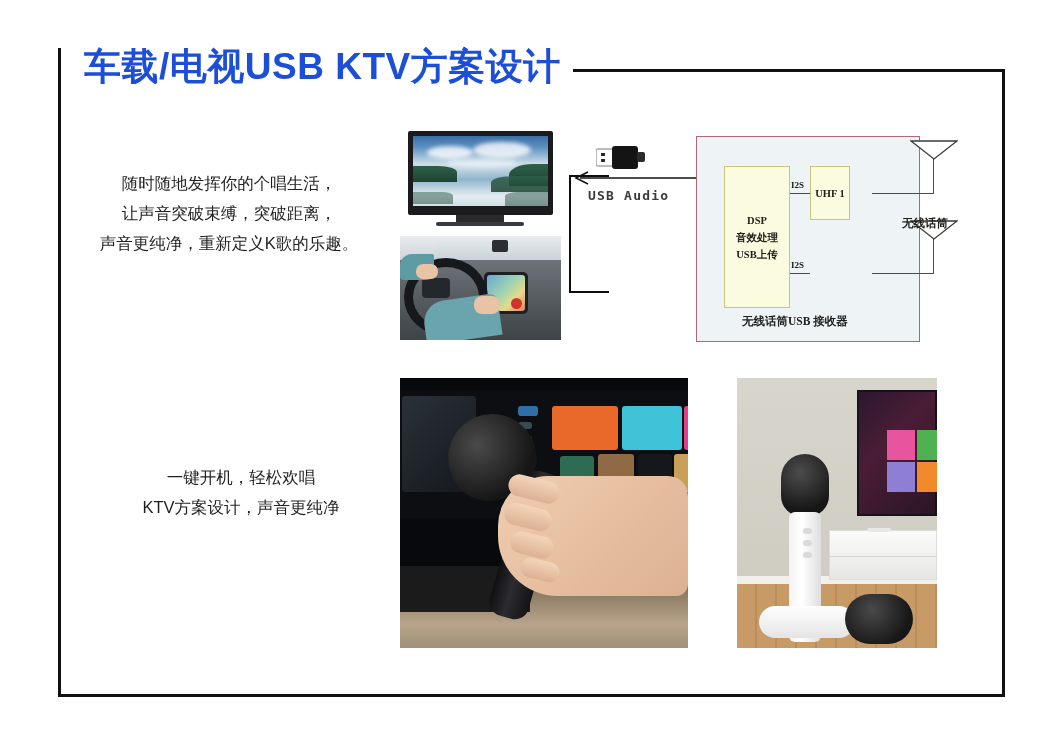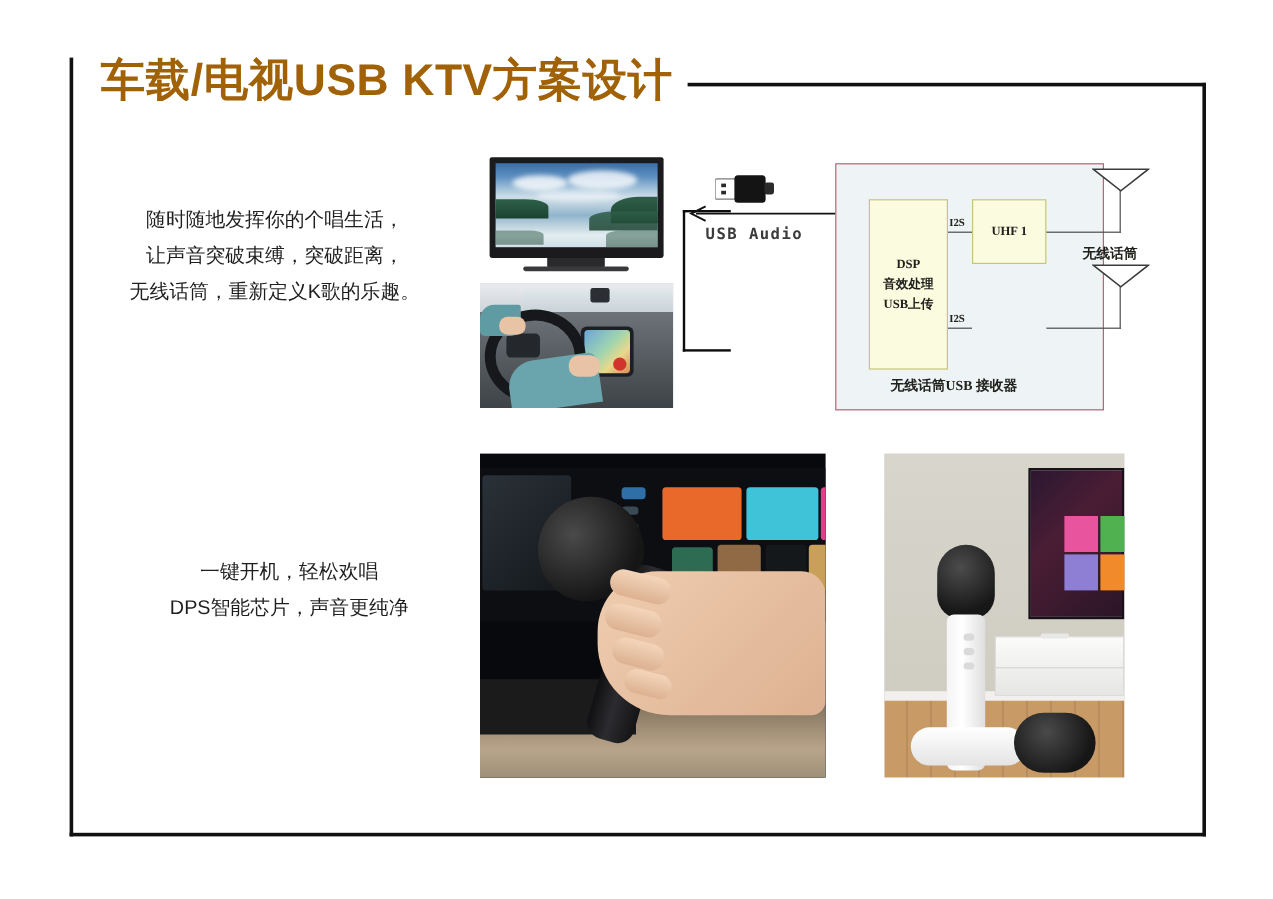--- a/index.html
+++ b/index.html
@@ -51,21 +51,21 @@
     background: #111111;
   }
 
   
   .title {
     position: absolute;
     left: 84px;
     top: 42px;
     font-size: 37px;
     font-weight: bold;
-    color: #a16207;
+    color: #1d4ed8;
     letter-spacing: 0.5px;
     white-space: nowrap;
     font-family: "Liberation Sans", "DejaVu Sans", sans-serif;
   }
 
   
   .body-text {
     position: absolute;
     text-align: center;
     font-size: 16.5px;
@@ -312,21 +312,21 @@
     flex-direction: column;
     align-items: center;
     justify-content: center;
     font-family: "Liberation Serif", "DejaVu Serif", serif;
     font-weight: bold;
     font-size: 10.5px;
     color: #20201c;
     line-height: 17px;
   }
   .dgm-dsp  { left: 154px; top: 44px;  width: 66px; height: 142px; }
-  .dgm-uhf1 { left: 240px; top: 44px;  width: 62px; height: 54px; }
+  .dgm-uhf1 { left: 240px; top: 44px;  width: 40px; height: 54px; }
   .dgm-uhf2 { left: 240px; top: 124px; width: 62px; height: 54px; }
 
   .dgm-line { position: absolute; background: #4c4c4c; }
   .dgm-label {
     position: absolute;
     font-family: "Liberation Serif", "DejaVu Serif", serif;
     font-weight: bold;
     font-size: 9px;
     color: #23231f;
     white-space: nowrap;
@@ -365,26 +365,26 @@
 <div class="slide-frame">
   <div class="frame-left"></div>
   <div class="frame-bottom"></div>
   <div class="frame-right"></div>
   <div class="frame-top-rule"></div>
 </div>
 
 <div class="body-text text-top">
   <div>随时随地发挥你的个唱生活，</div>
   <div>让声音突破束缚，突破距离，</div>
-  <div>无线话筒，重新定义K歌的乐趣。</div>
+  <div>声音更纯净，重新定义K歌的乐趣。</div>
 </div>
 
 <div class="body-text text-bottom">
   <div>一键开机，轻松欢唱</div>
-  <div>DPS智能芯片，声音更纯净</div>
+  <div>KTV方案设计，声音更纯净</div>
 </div>
 
 <div class="photo photo-tv">
   <div class="tv-body">
     <div class="tv-screen">
       <div class="tv-cloud" style="left:14px;top:10px;width:46px;height:13px;"></div>
       <div class="tv-cloud" style="left:60px;top:6px;width:58px;height:16px;"></div>
       <div class="tv-cloud" style="left:34px;top:22px;width:70px;height:10px;opacity:.6;"></div>
       <div class="tv-hill" style="left:-4px;top:30px;width:48px;height:16px;border-radius:0 40% 0 0;"></div>
       <div class="tv-hill" style="left:96px;top:28px;width:48px;height:22px;border-radius:50% 0 0 0;"></div>
@@ -460,21 +460,21 @@
   <svg class="dgm-antenna" style="left:340px;top:18px;" width="48" height="20" viewBox="0 0 48 20">
     <polygon points="1,1 47,1 24,19" fill="#ffffff" stroke="#3c3c3c" stroke-width="1.3"></polygon>
   </svg>
 
   <div class="dgm-line" style="left:302px;top:151px;width:62px;height:1.4px;"></div>
   <div class="dgm-line" style="left:363px;top:116px;width:1.4px;height:36px;"></div>
   <svg class="dgm-antenna" style="left:340px;top:98px;" width="48" height="20" viewBox="0 0 48 20">
     <polygon points="1,1 47,1 24,19" fill="#ffffff" stroke="#3c3c3c" stroke-width="1.3"></polygon>
   </svg>
 
-  <div class="dgm-label-cn" style="left:332px;top:82px;text-align:right;">无线话筒</div>
+  <div class="dgm-label-cn" style="left:332px;top:94px;text-align:right;">无线话筒</div>
 
   <div class="dgm-label-cn" style="left:172px;top:192px;">无线话筒USB 接收器</div>
 </div>
 
 <div class="photo photo-mic-car">
   <div class="mc-screen"></div>
   <div class="mc-left-panel"></div>
   <div class="mc-tile" style="left:118px;top:28px;width:20px;height:10px;background:#2f6fa8;"></div>
   <div class="mc-tile" style="left:118px;top:44px;width:14px;height:7px;background:#3a4a55;"></div>
   <div class="mc-tile" style="left:118px;top:58px;width:14px;height:7px;background:#3a4a55;"></div>

